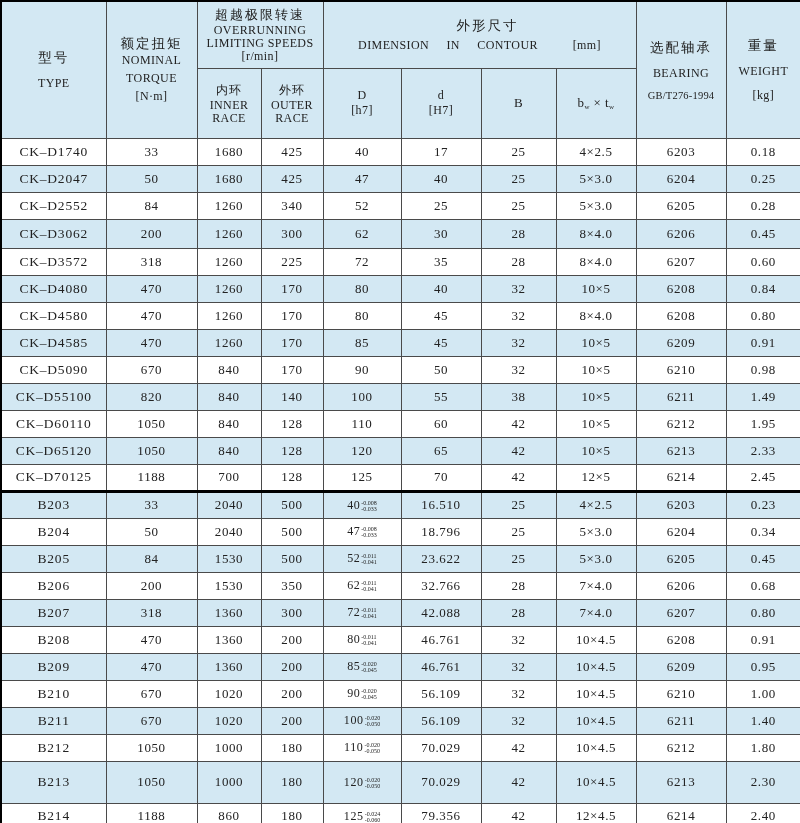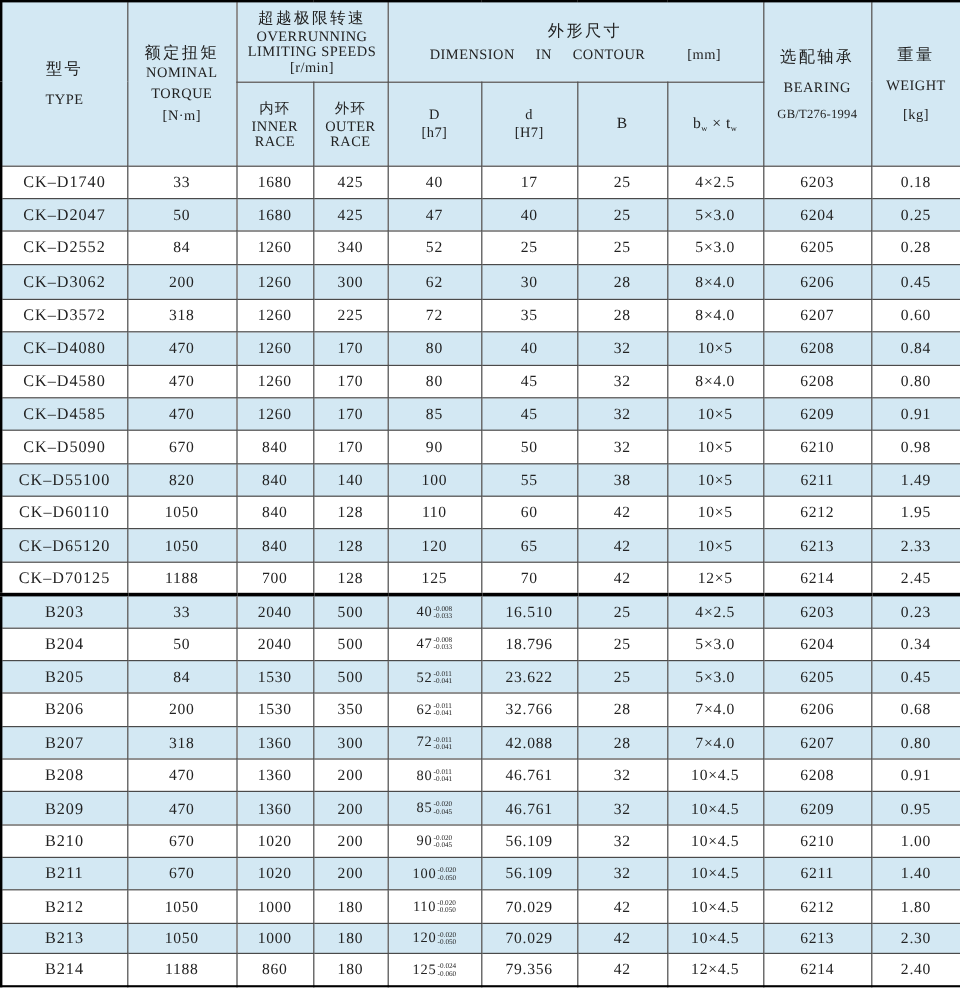--- a/index.html
+++ b/index.html
@@ -417,21 +417,21 @@
         <td class="tol-cell"><span>110</span><span class="tolstack">
             <span>-0.020</span>
             <span>-0.050</span>
           </span></td>
         <td>70.029</td>
         <td>42</td>
         <td>10×4.5</td>
         <td>6212</td>
         <td>1.80</td>
       </tr>
-      <tr style="height: 25px;">
+      <tr style="height: 42px;">
         <td class="type-cell">B213</td>
         <td>1050</td>
         <td>1000</td>
         <td>180</td>
         <td class="tol-cell"><span>120</span><span class="tolstack">
             <span>-0.020</span>
             <span>-0.050</span>
           </span></td>
         <td>70.029</td>
         <td>42</td>

